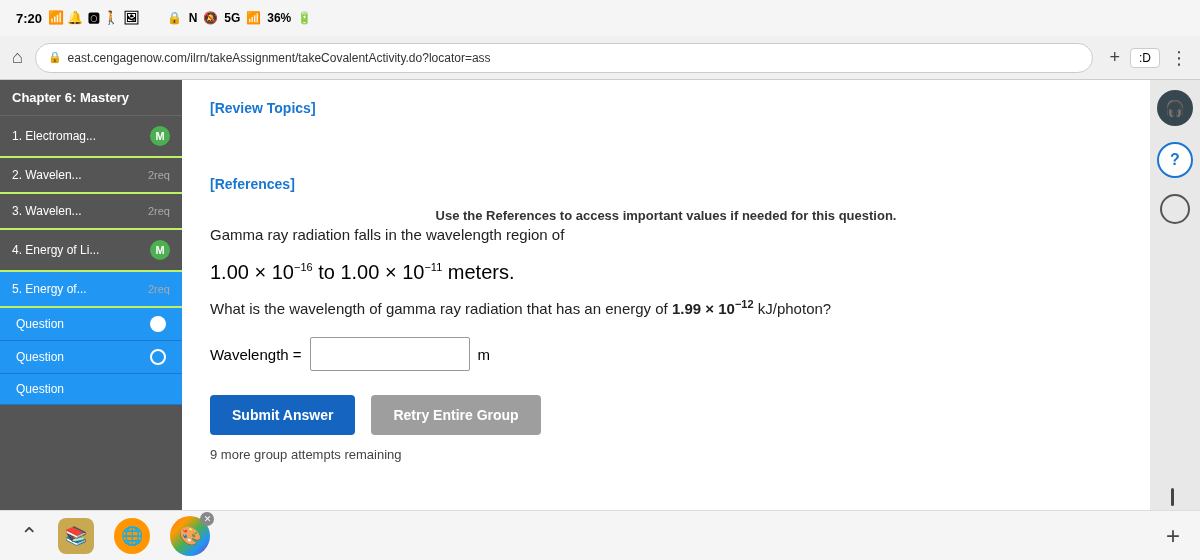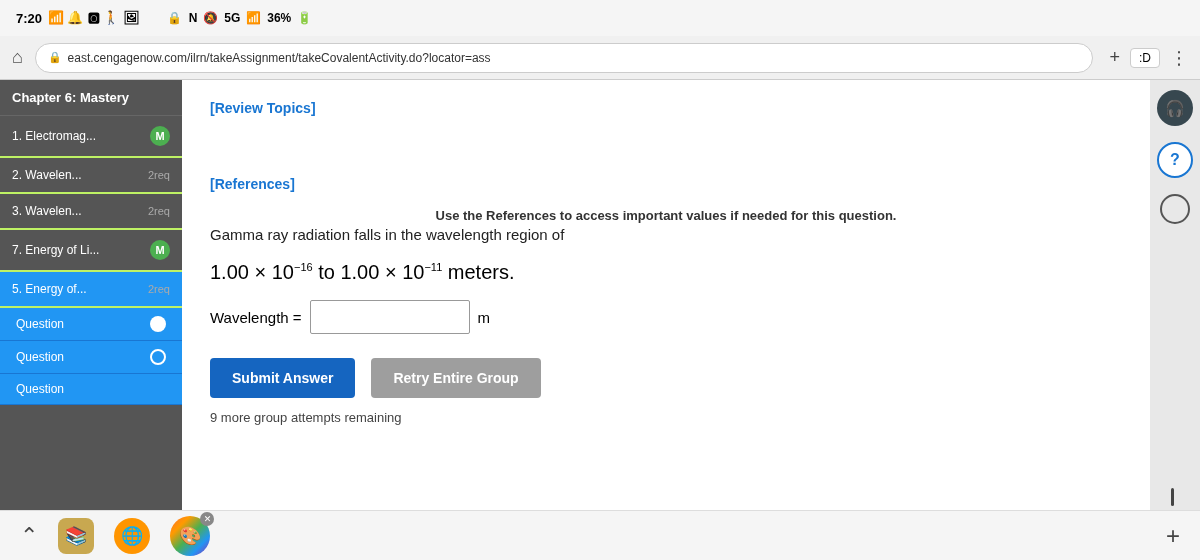--- a/index.html
+++ b/index.html
@@ -416,21 +416,21 @@
     </div>
     <div class="sidebar-item">
       <span class="sidebar-item-label">2. Wavelen...</span>
       <span class="badge-req">2req</span>
     </div>
     <div class="sidebar-item">
       <span class="sidebar-item-label">3. Wavelen...</span>
       <span class="badge-req">2req</span>
     </div>
     <div class="sidebar-item">
-      <span class="sidebar-item-label">7. Energy of Li...</span>
+      <span class="sidebar-item-label">4. Energy of Li...</span>
       <span class="badge-m">M</span>
     </div>
     <div class="sidebar-item active">
       <span class="sidebar-item-label">5. Energy of...</span>
       <span class="badge-req">2req</span>
     </div>
     <div class="sub-item">
       <span>Question</span>
       <span class="circle-icon"></span>
     </div>
@@ -452,20 +452,25 @@
 
     <p class="question-text">
       <span>Gamma ray radiation falls in the wavelength region of</span>
     </p>
     <div class="math-line">
       <span>1.00 × 10<sup>−16</sup></span>
       <span> to 1.00 × 10<sup>−11</sup></span>
       <span> meters.</span>
     </div>
 
+    <p class="question-text">
+      <span>What is the wavelength of gamma ray radiation that has an energy of</span>
+      <strong> 1.99 × 10<sup>−12</sup></strong>
+      <span>kJ/photon?</span>
+    </p>
 
     <div class="wavelength-row">
       <span>Wavelength =</span>
       <input class="wavelength-input" type="text" placeholder="" style="">
       <span>m</span>
     </div>
 
     <div class="button-row">
       <button class="btn-submit">Submit Answer</button>
       <button class="btn-retry">Retry Entire Group</button>

